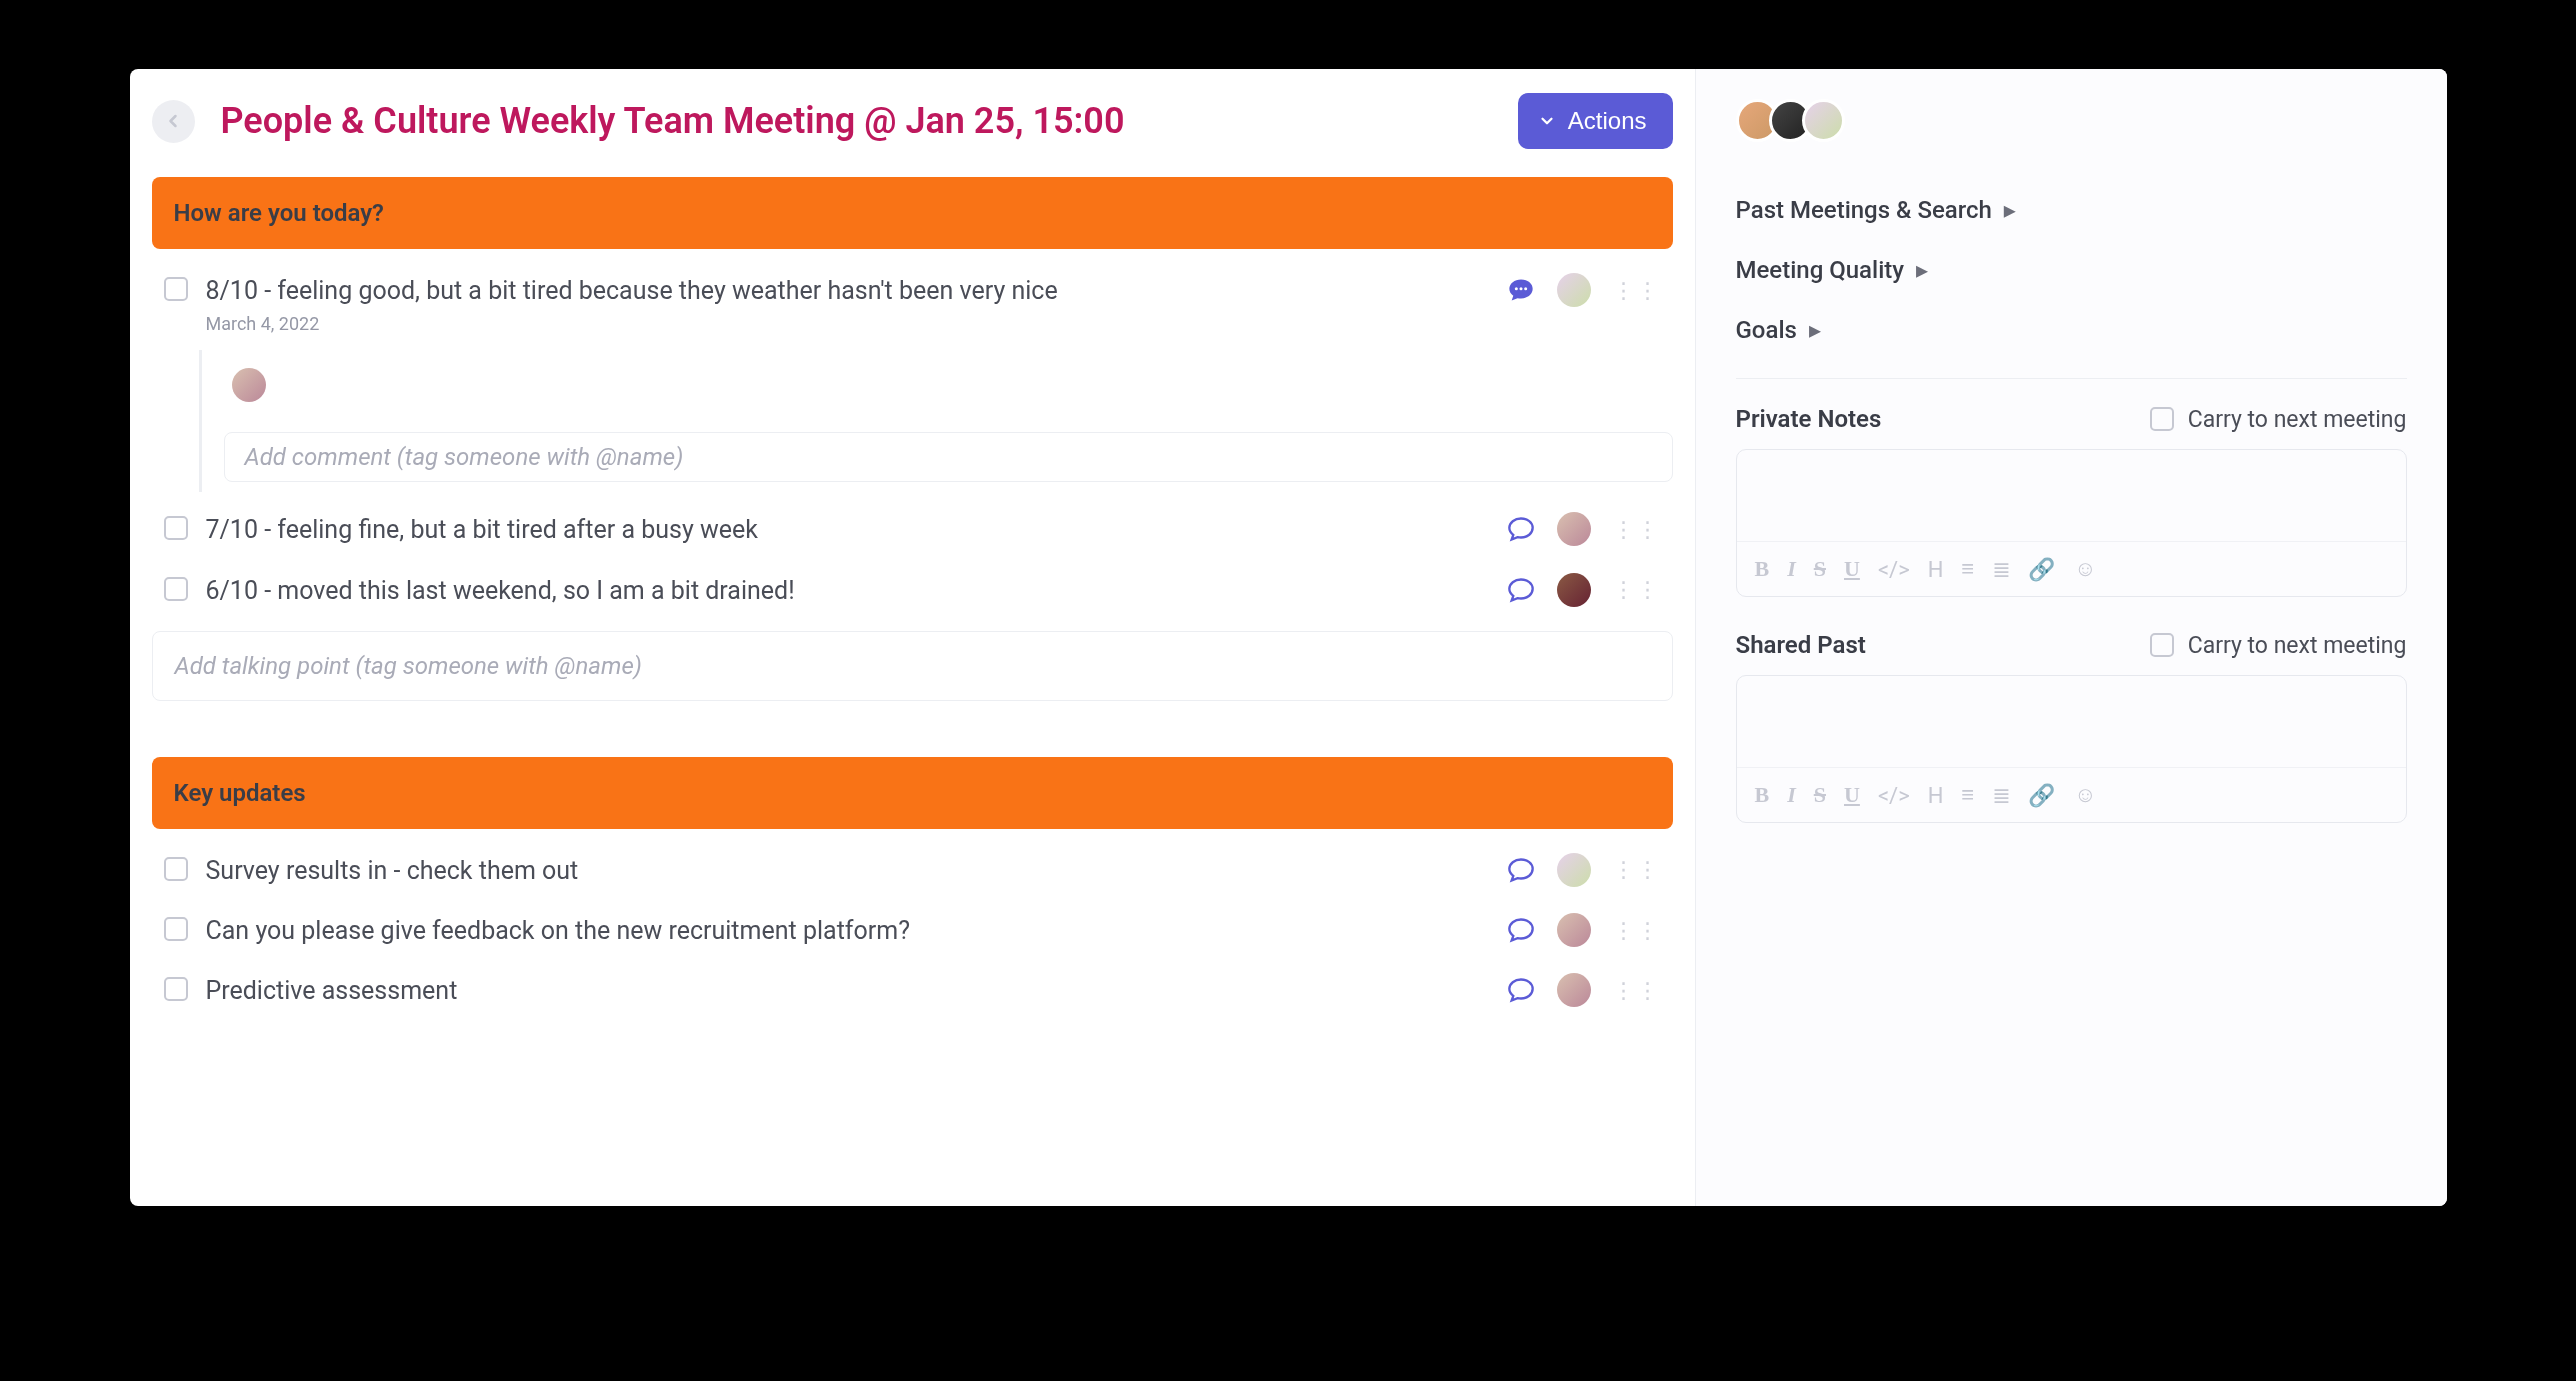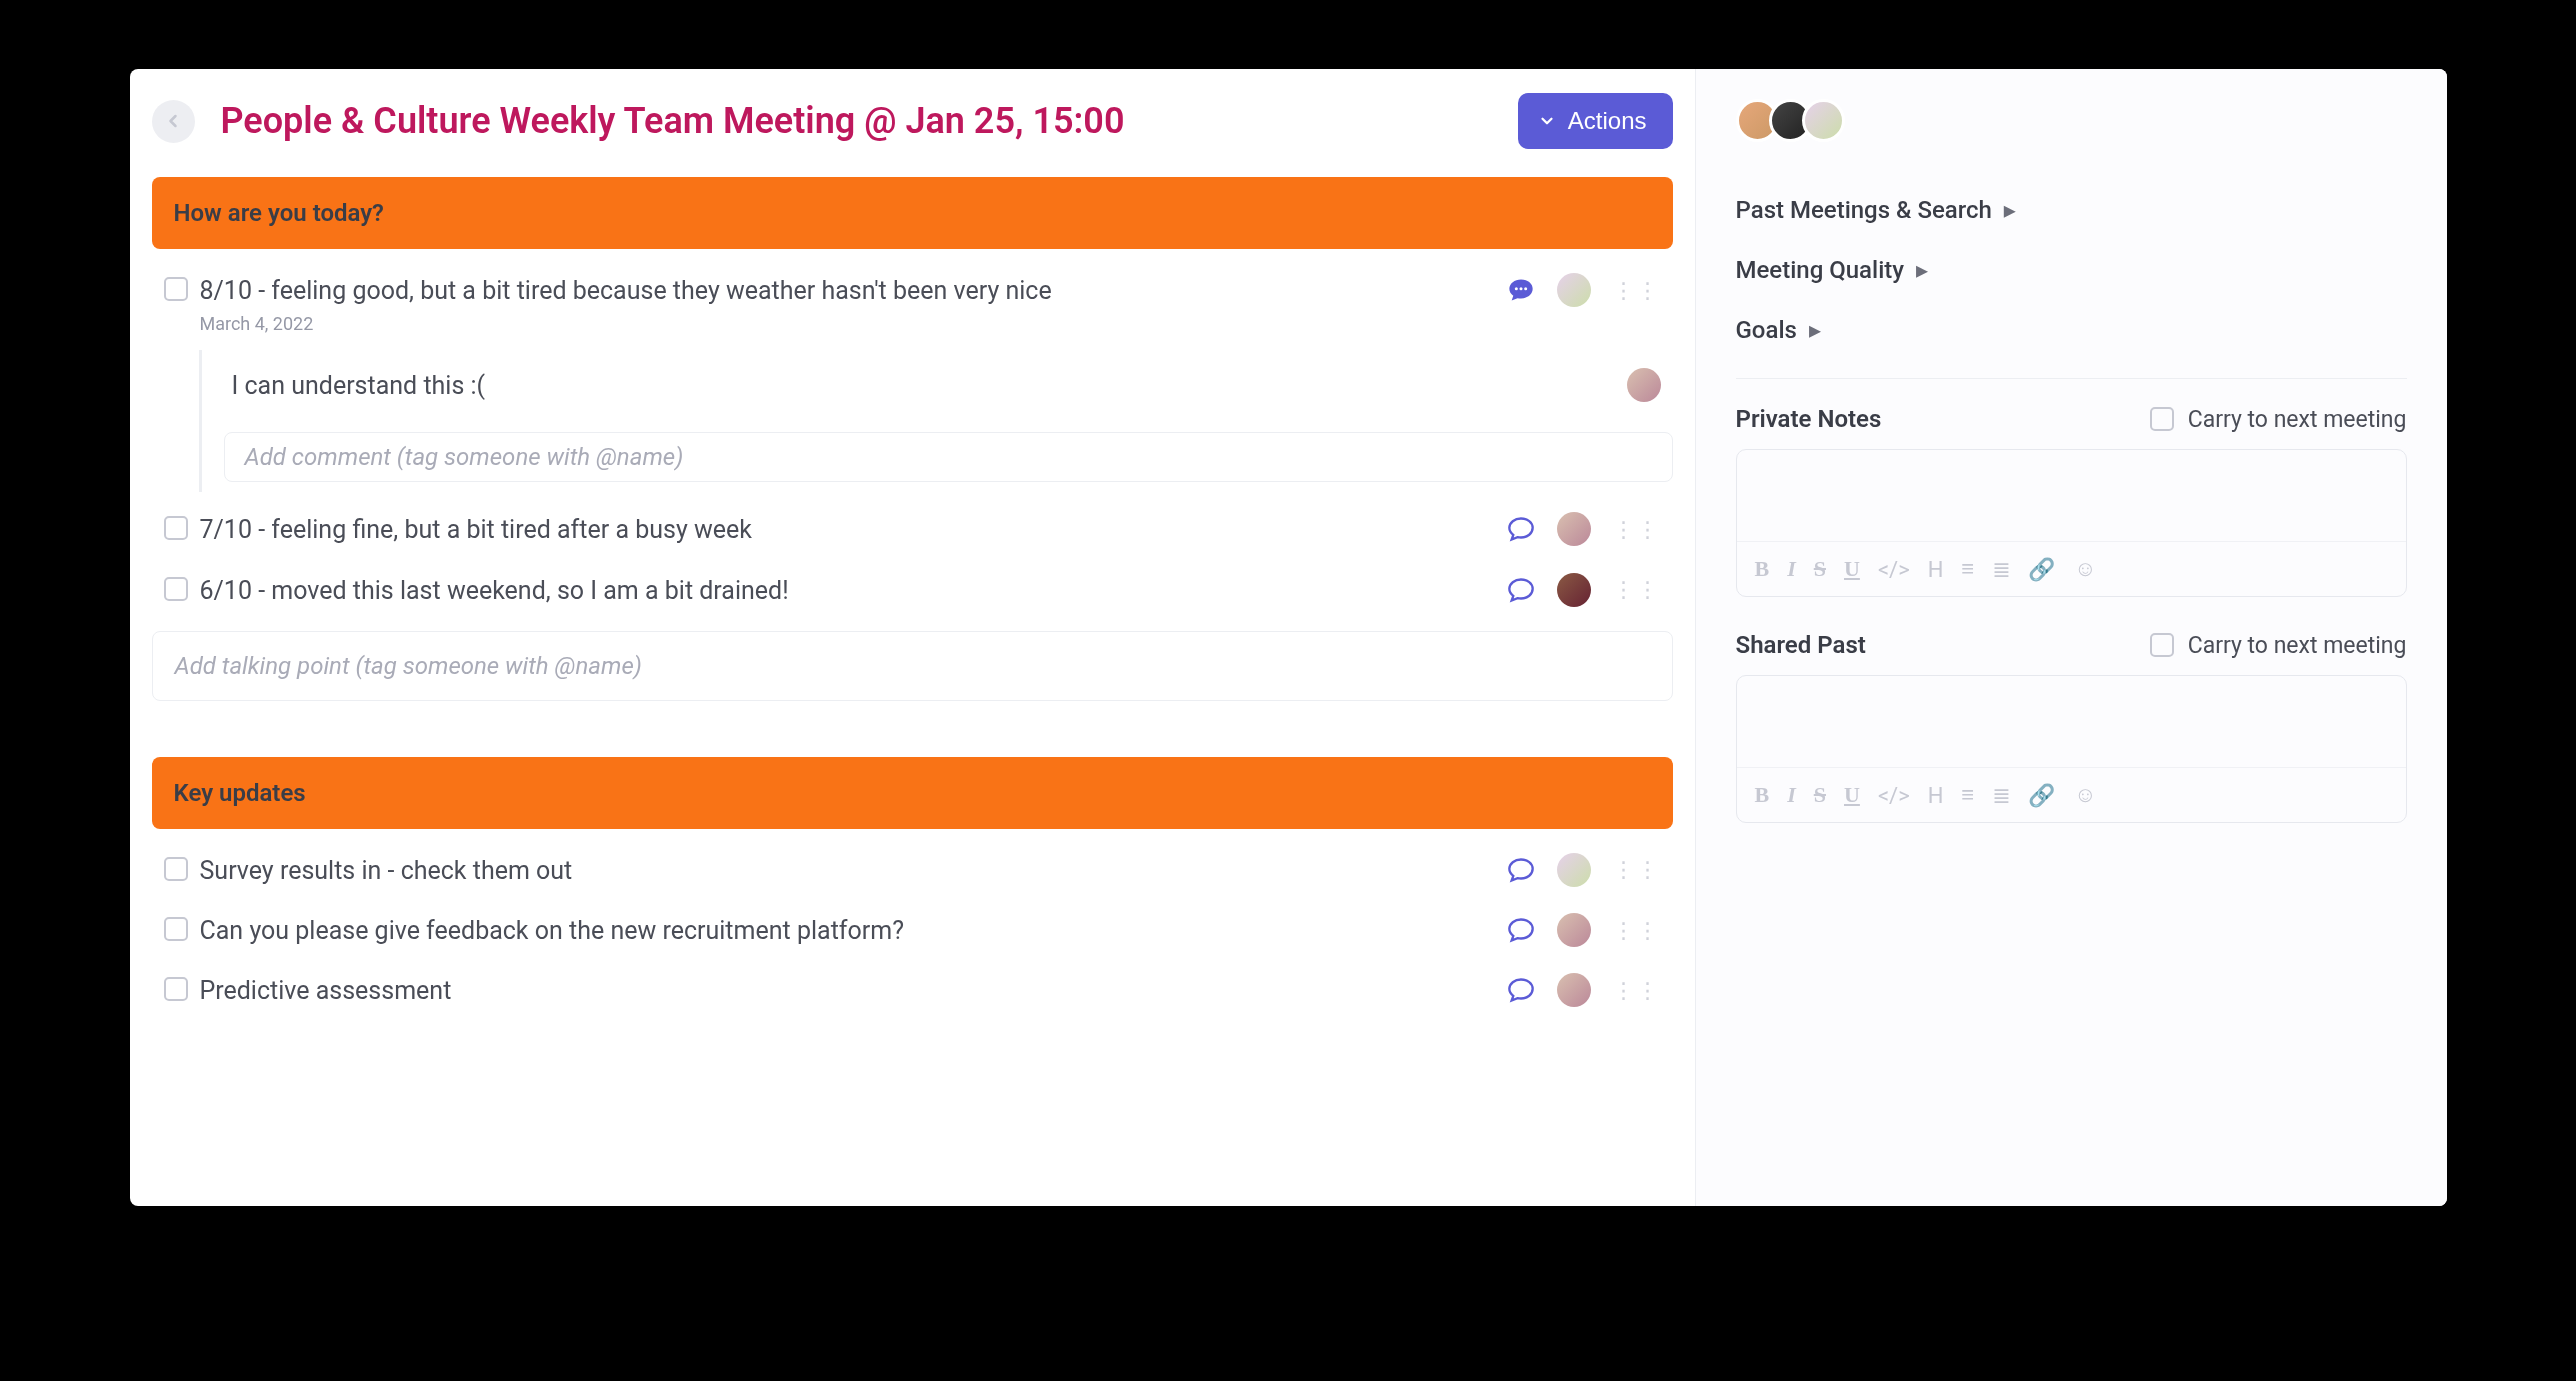--- a/index.html
+++ b/index.html
@@ -58,21 +58,21 @@
     font-size: 24px;
     font-weight:600;
     color:#3a3d47;
     margin-bottom: 12px;
   }
   .items { padding: 0 0 16px 0; }
   .item-row {
     display:flex;
     align-items:flex-start;
     padding: 12px 12px;
-    gap: 12px;
+    gap: 18px;
   }
   .chk {
     width:24px; height:24px; border:2px solid #c6c8d2; border-radius:5px;
     margin-top:4px; flex:0 0 auto;
   }
   .item-body { flex:1; }
   .item-text { font-size:25px; color:#4a4d57; line-height:1.45; }
   .item-date { font-size:18px; color:#9598a6; margin-top:4px; }
   .item-actions { display:flex; align-items:center; gap:22px; }
   .comment-icon { width:28px; height:28px; color:#5b5bd6; }
@@ -188,21 +188,20 @@
               <circle cx="12" cy="11" r="1.3" fill="#fff"></circle>
               <circle cx="16" cy="11" r="1.3" fill="#fff"></circle>
             </svg>
           <div class="avatar av-c"></div>
           <span class="drag-handle">⋮⋮</span>
         </div>
       </div>
 
       <div class="thread">
         <div class="thread-row">
-          <div class="thread-text">I can understand this :(</div>
           <div class="avatar av-d"></div>
         </div>
         <div class="comment-input">Add comment (tag someone with @name)</div>
       </div>
 
       <div class="item-row">
         <div class="chk"></div>
         <div class="item-body">
           <div class="item-text">7/10 - feeling fine, but a bit tired after a busy week</div>
         </div>

